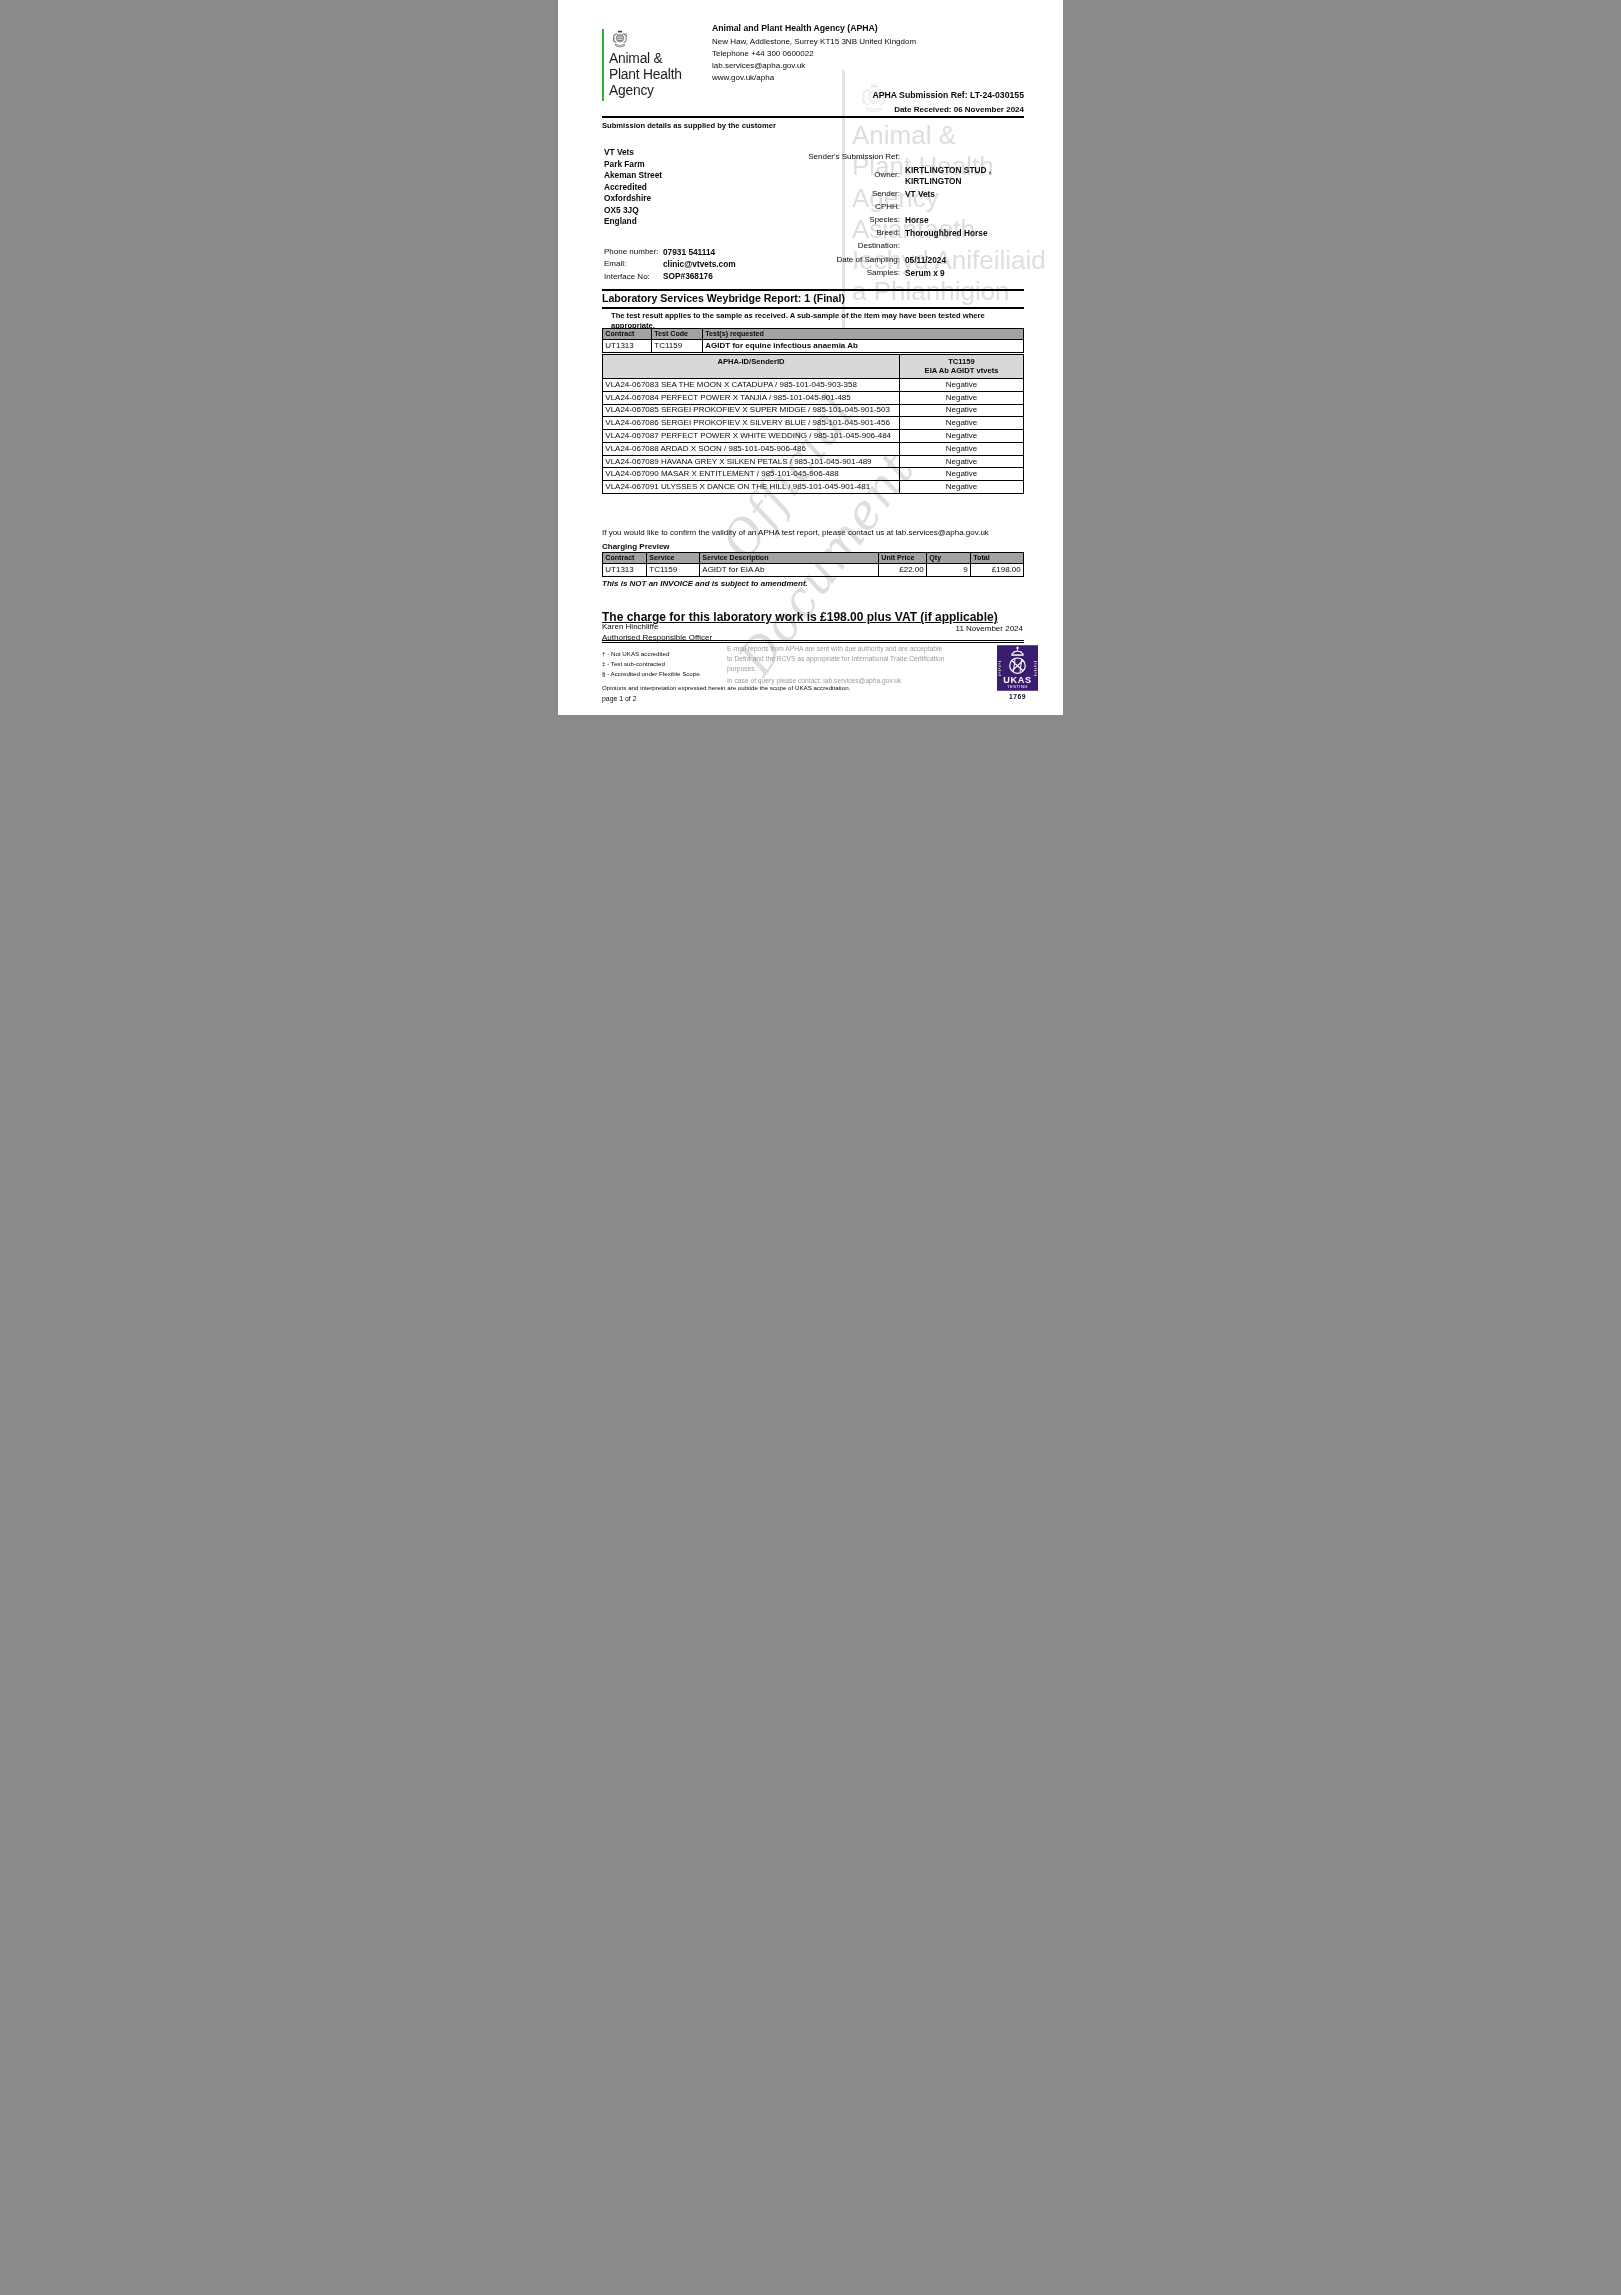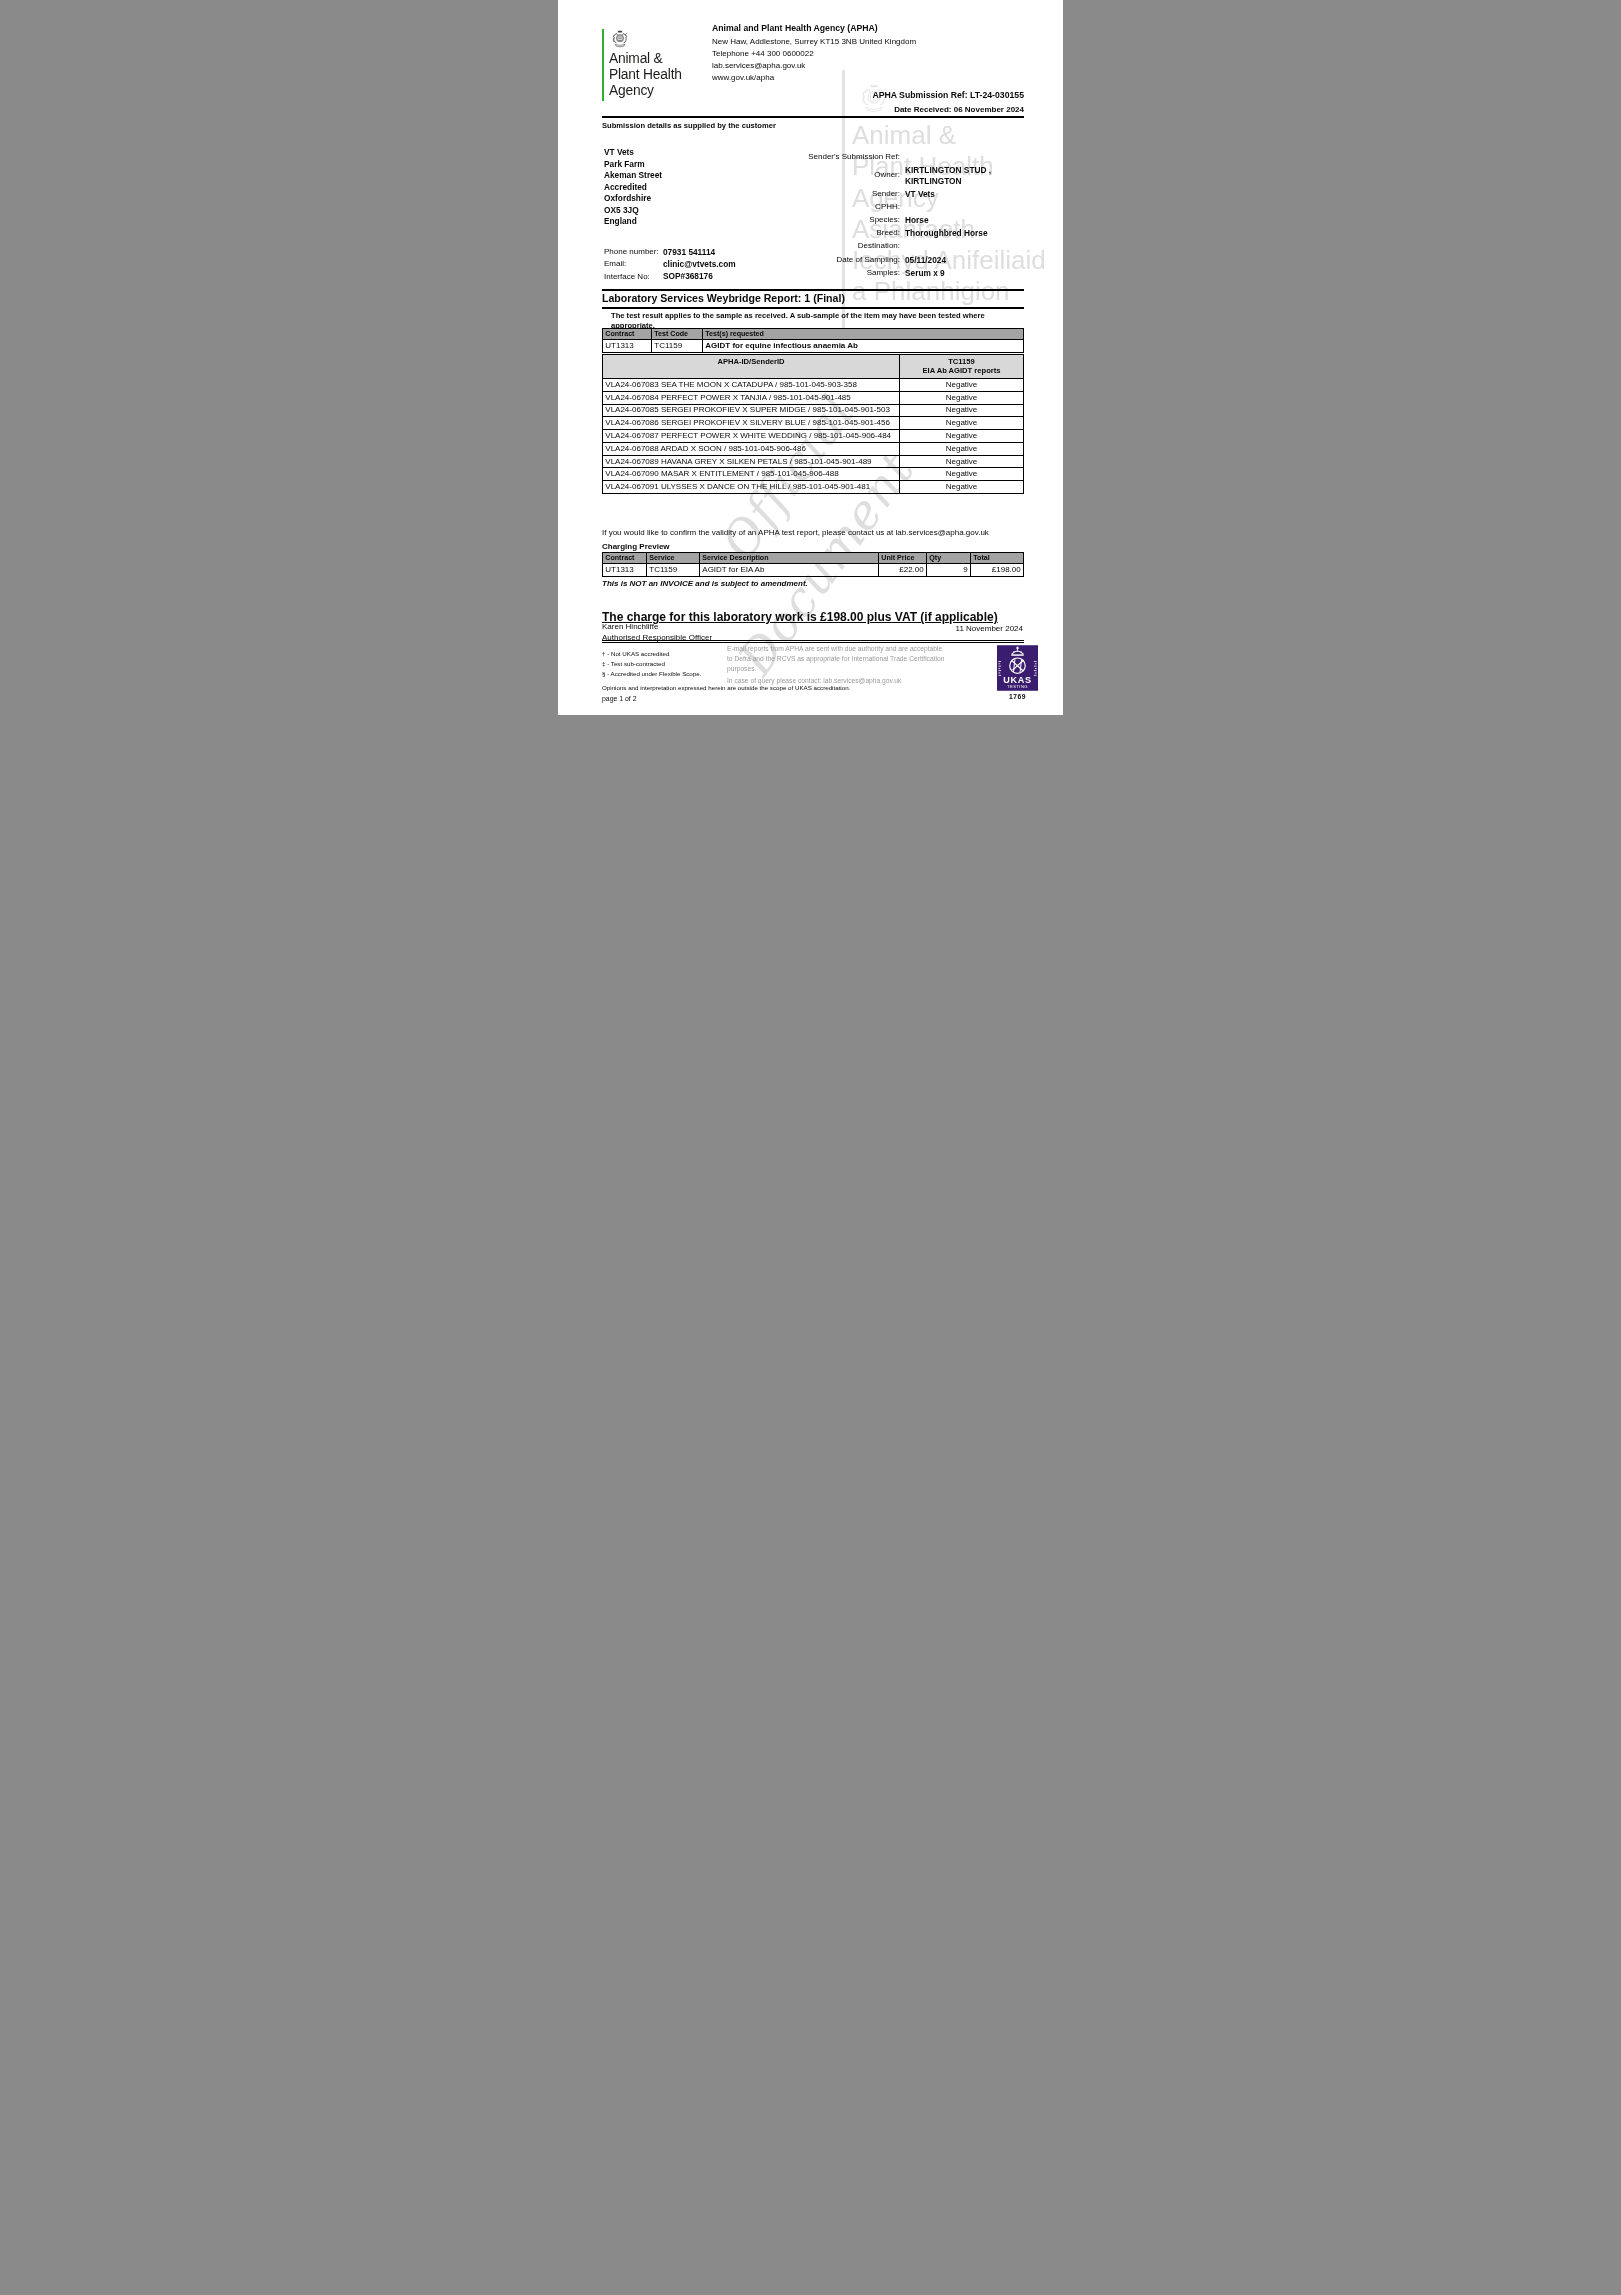--- a/index.html
+++ b/index.html
@@ -202,21 +202,21 @@
       <div class="cell-sep">TC1159</div>
       <div class="cell-sep b">AGIDT for equine infectious anaemia Ab</div>
     </div>
   </div>
 
   <div class="tbl res fg">
     <div class="grid2 res-head">
       <div>APHA-ID/SenderID</div>
       <div class="cell-sep">
         <div>TC1159</div>
-        <div>EIA Ab AGIDT reports</div>
+        <div>EIA Ab AGIDT vtvets</div>
       </div>
     </div>
     <div class="grid2 res-row">
       <div class="rid">VLA24-067083 SEA THE MOON X CATADUPA / 985-101-045-903-358</div>
       <div class="rres">Negative</div>
     </div>
     <div class="grid2 res-row">
       <div class="rid">VLA24-067084 PERFECT POWER X TANJIA / 985-101-045-901-485</div>
       <div class="rres">Negative</div>
     </div>

